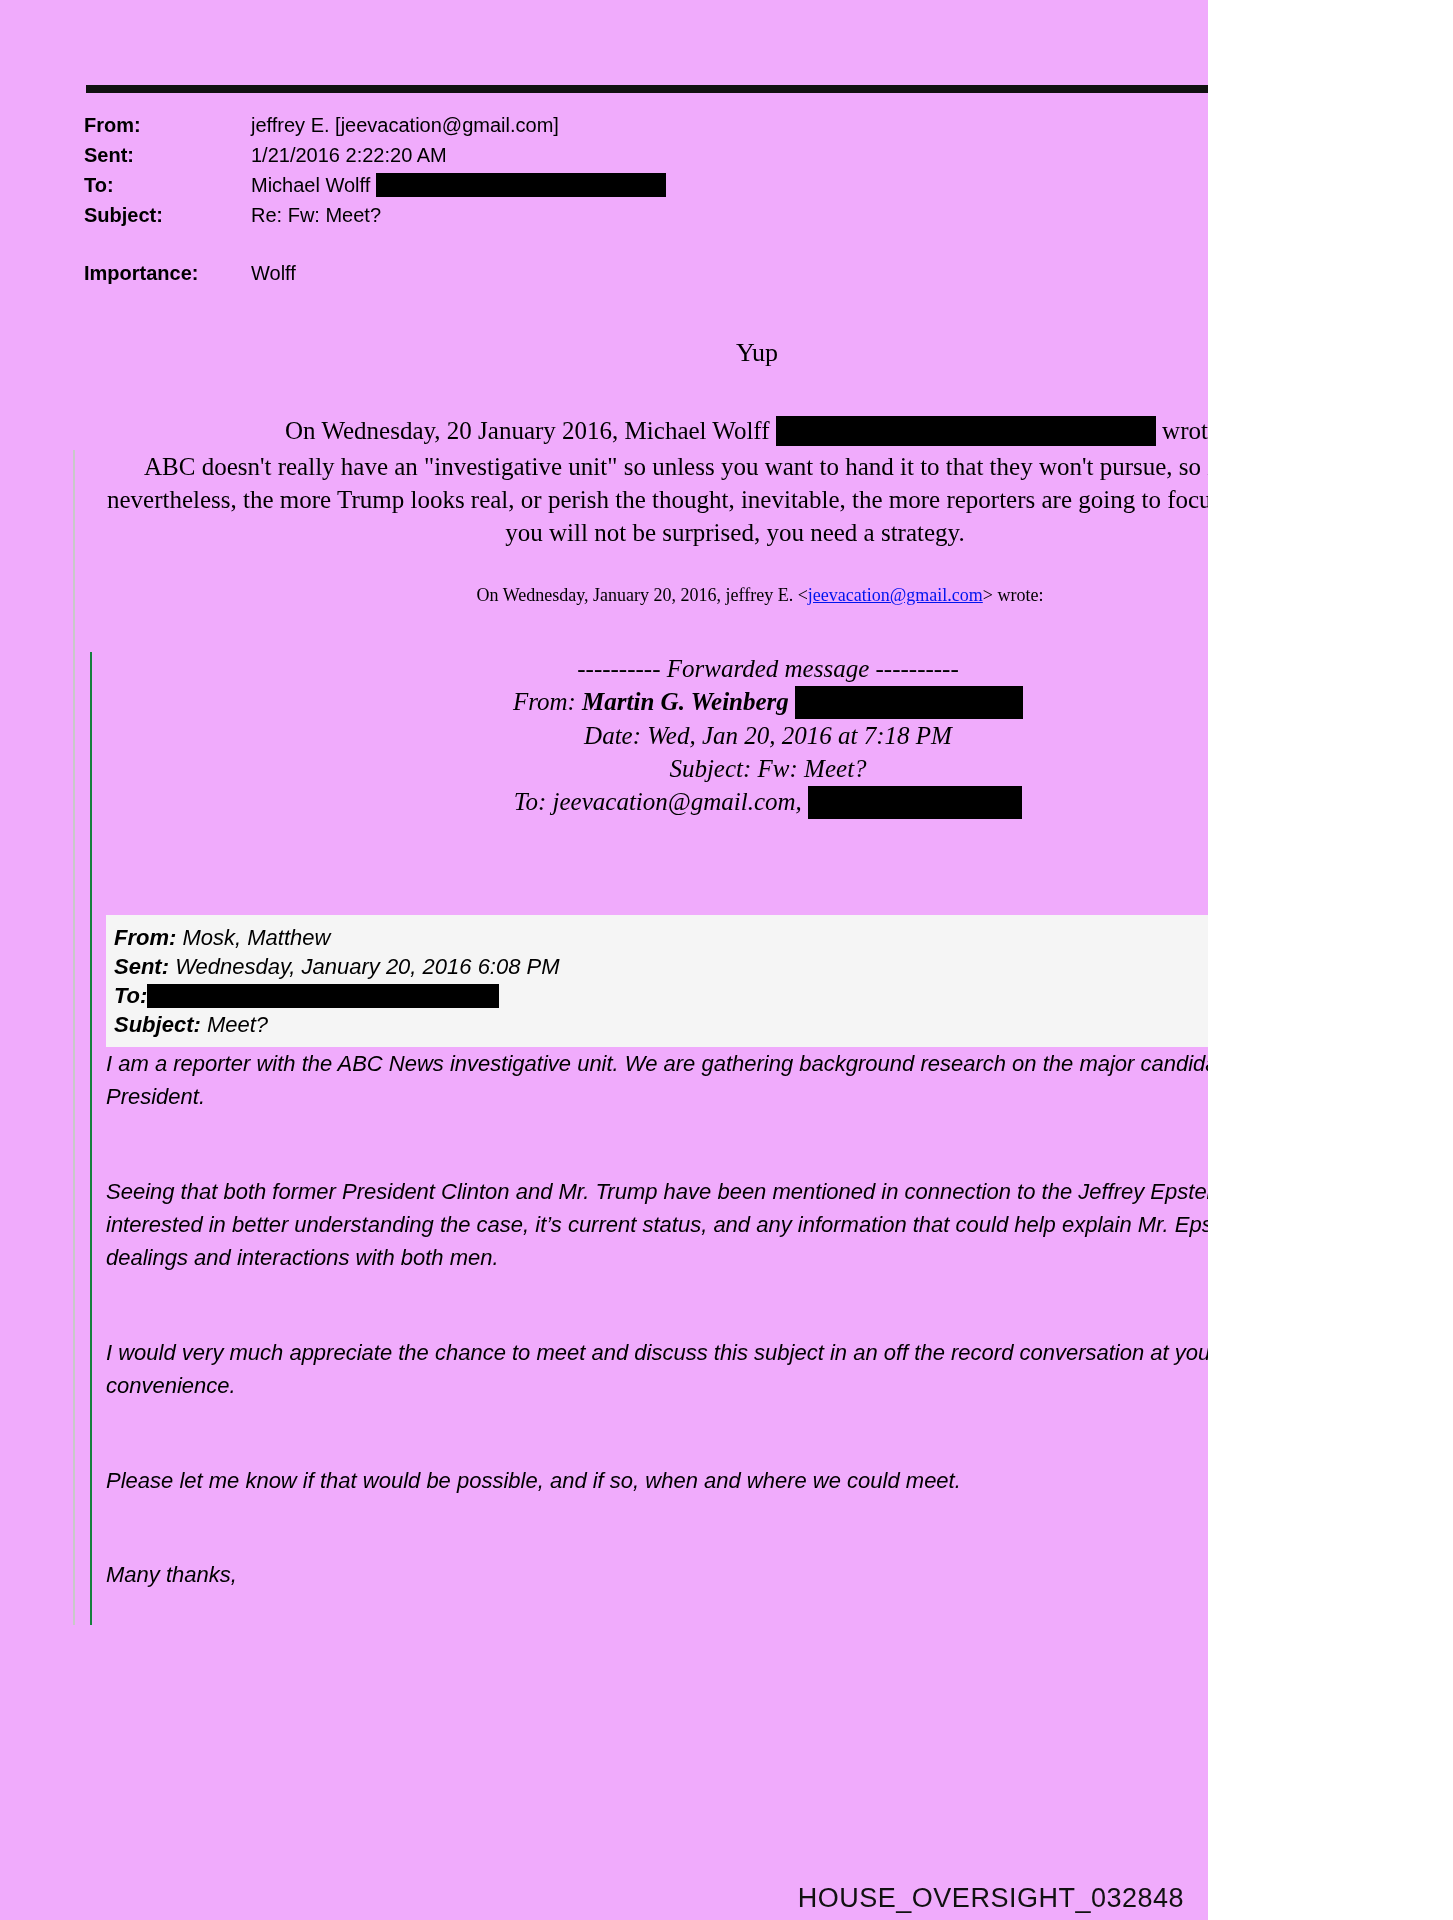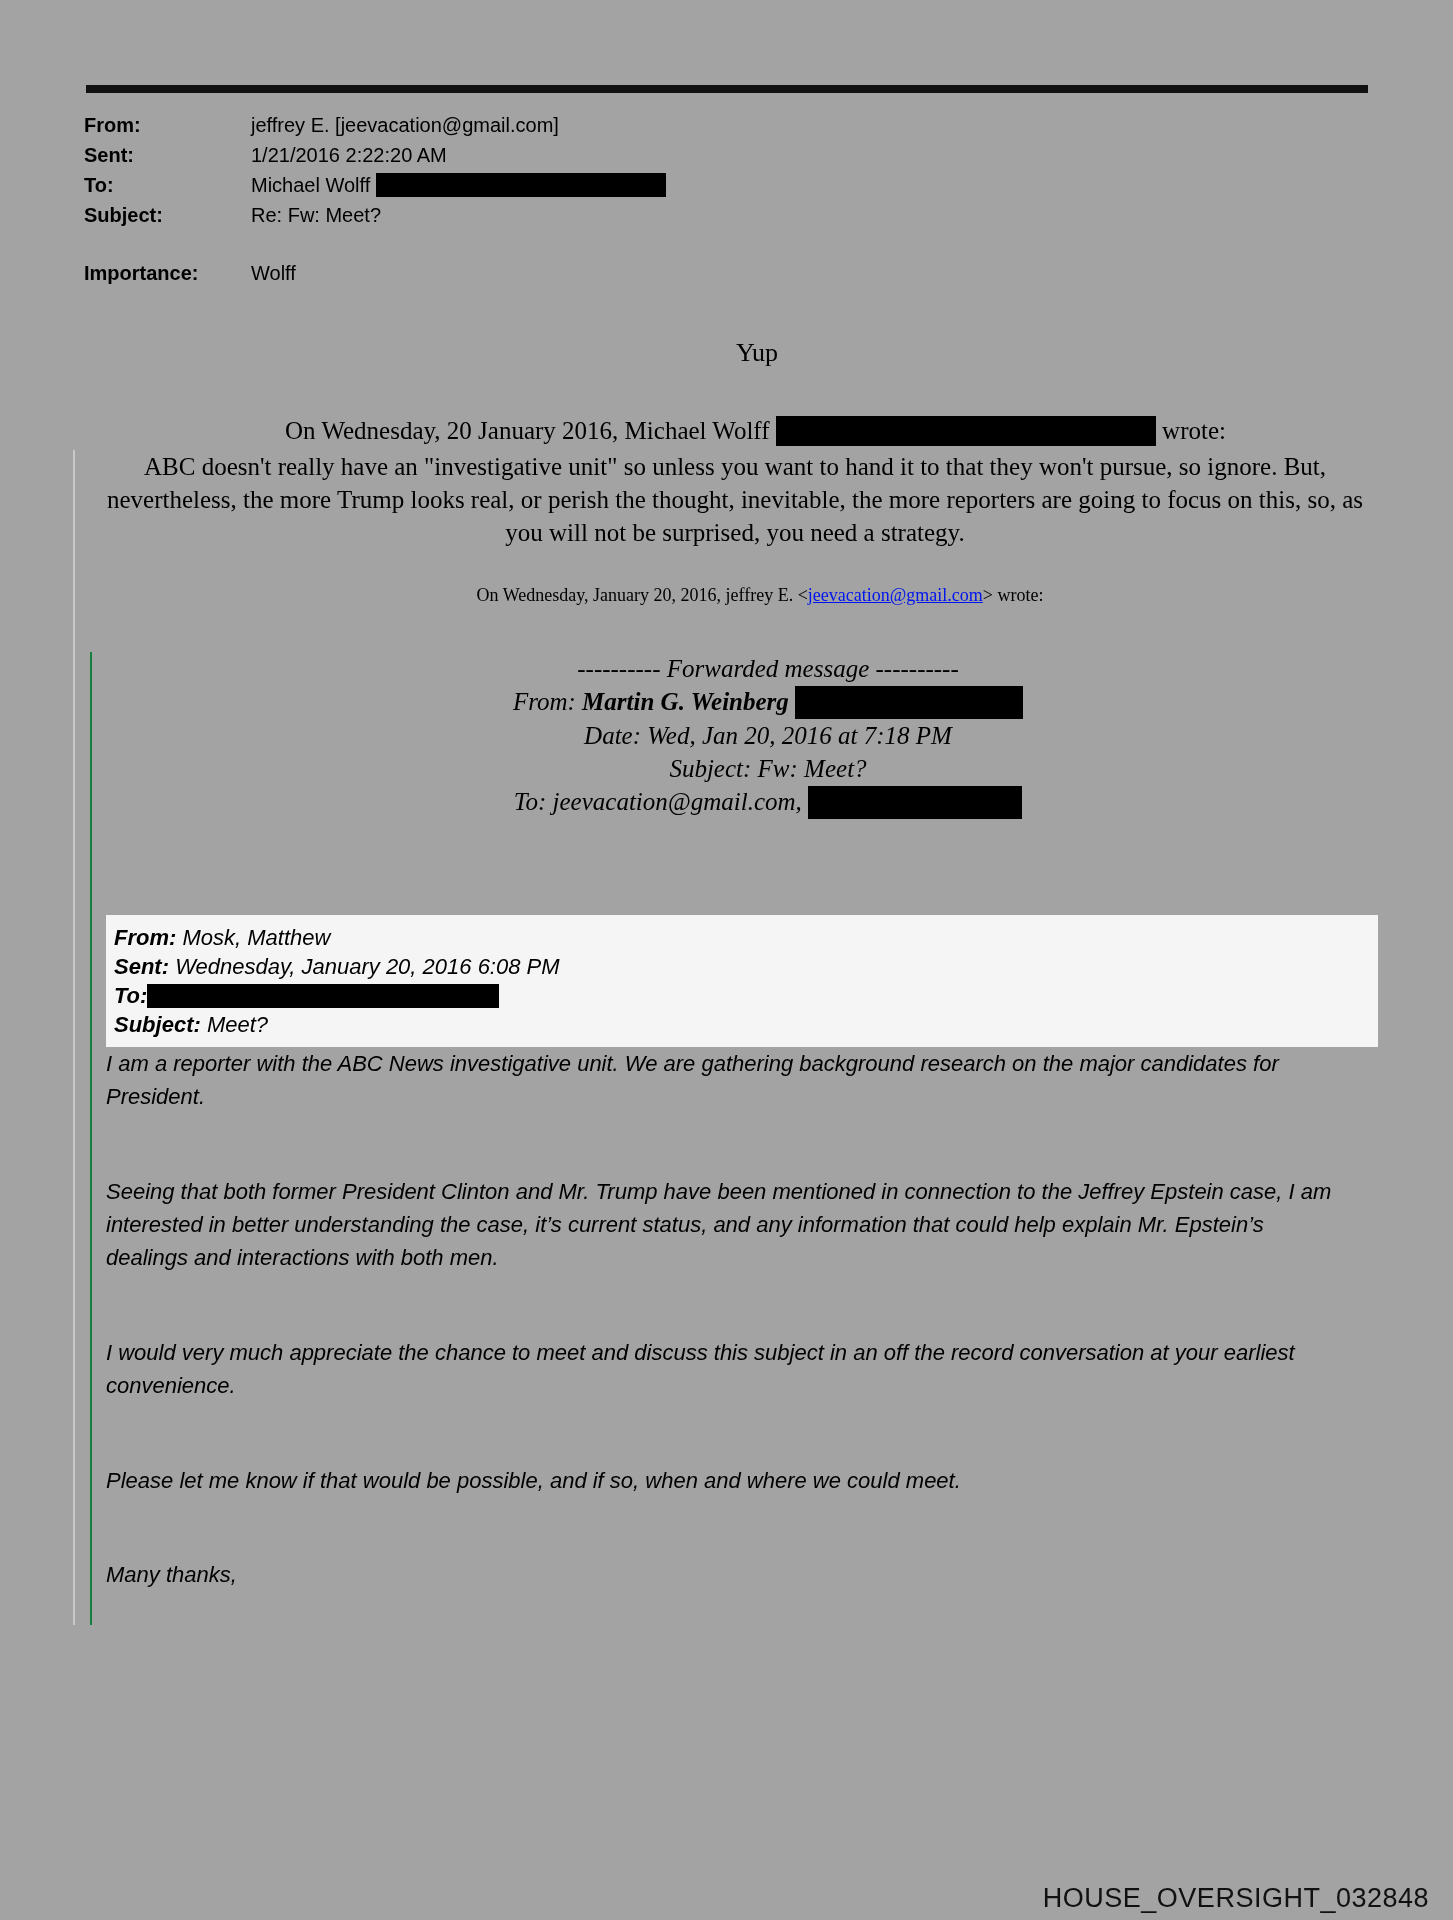--- a/index.html
+++ b/index.html
@@ -1,21 +1,21 @@
 <!DOCTYPE html>
 <html><head>
 <meta charset="utf-8">
 <style>
   * { margin: 0; padding: 0; box-sizing: border-box; }
   html, body { background: #ffffff; }
   .page {
     position: relative;
-    width: 1453px;
+    width: 1208px;
     height: 1920px;
-    background: #a3a3a3;
+    background: #f0abfc;
     overflow: hidden;
     font-family: "Liberation Sans", sans-serif;
     color: #000000;
   }
   
   .top-rule {
     position: absolute;
     left: 86px; top: 85px;
     width: 1282px; height: 8px;
     background: #111111;

